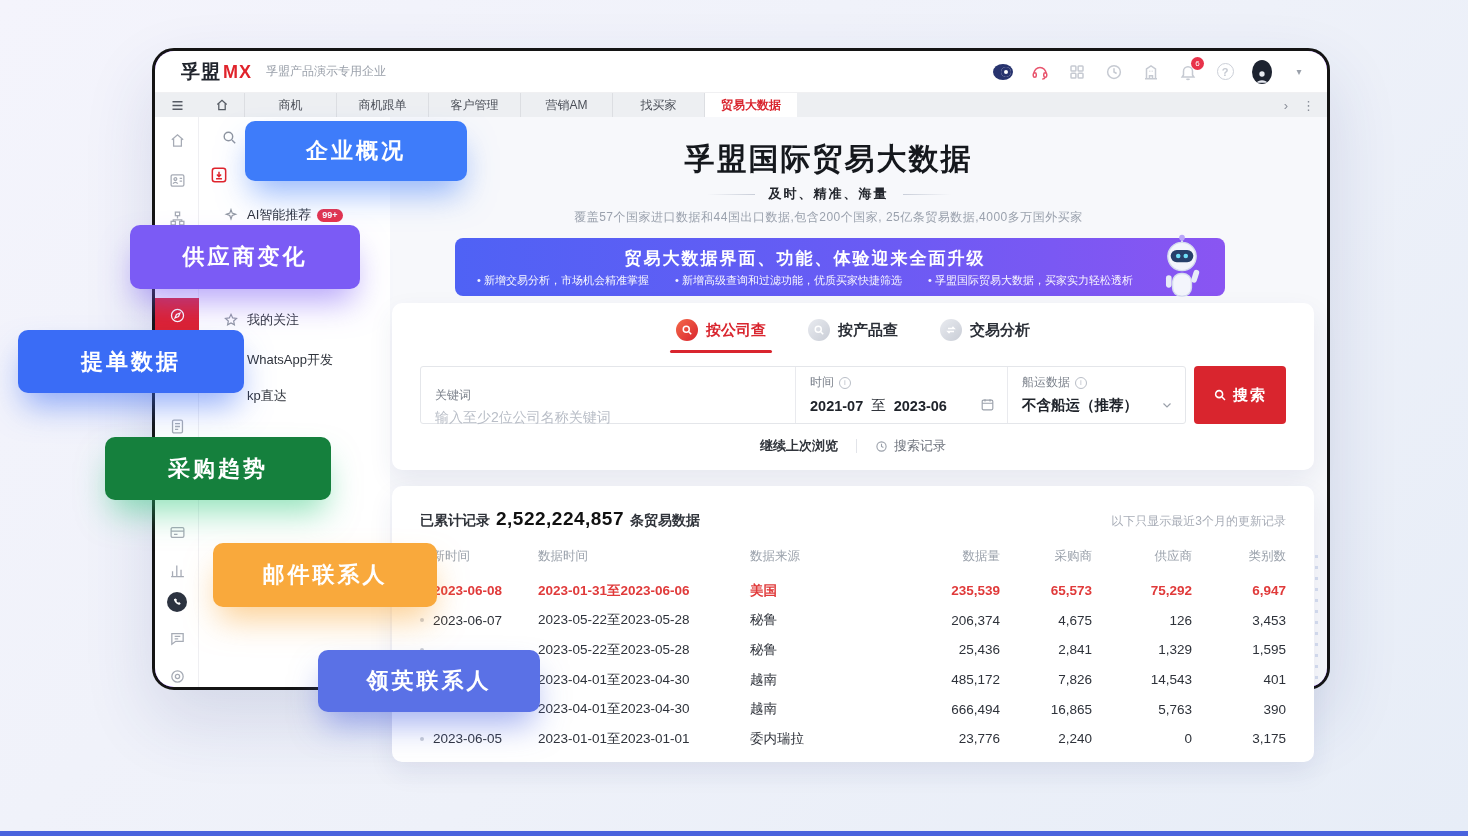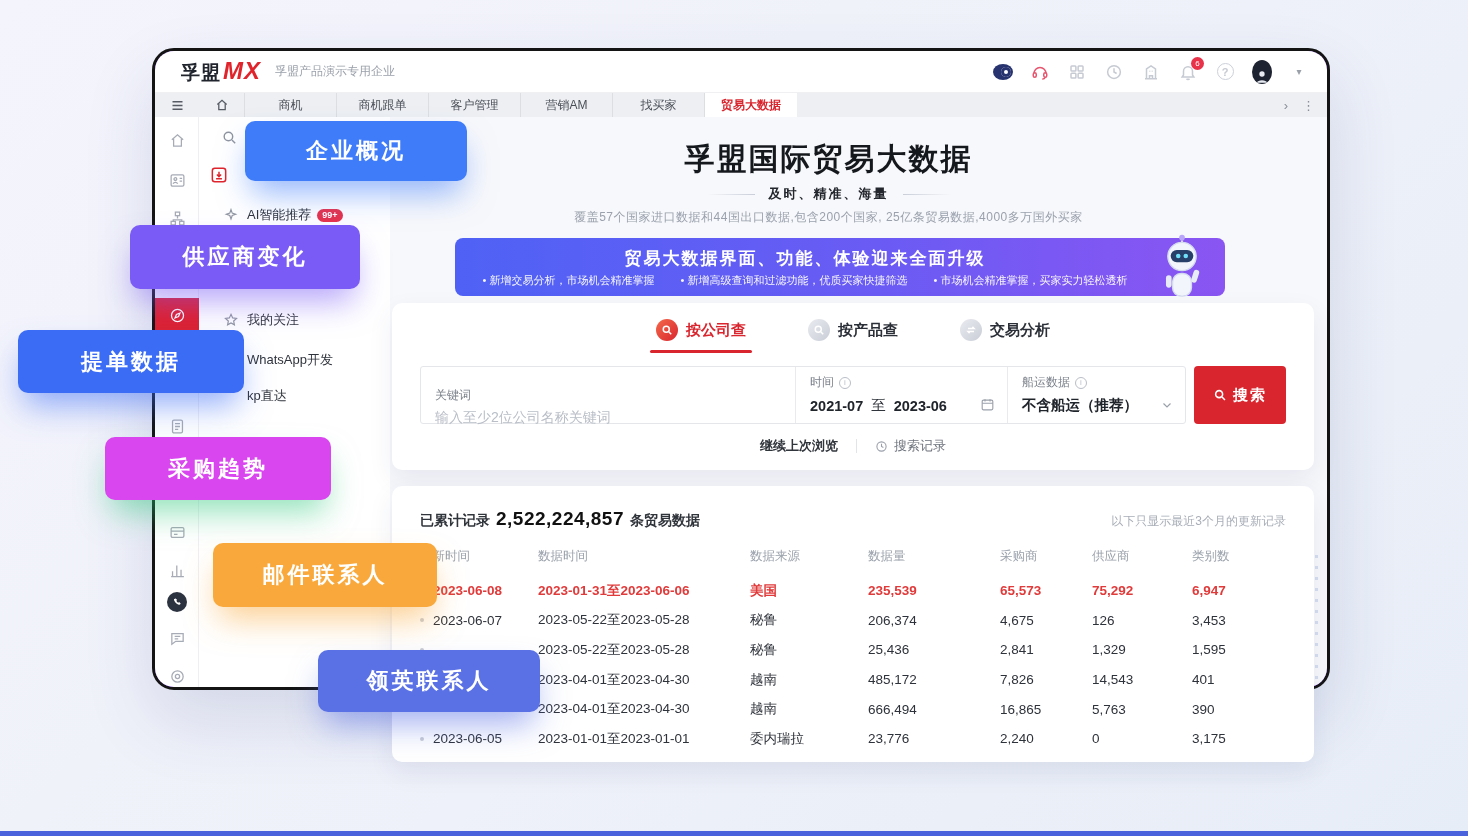--- a/index.html
+++ b/index.html
@@ -14,21 +14,21 @@
   
   .window {
     position:absolute; left:152px; top:48px; width:1178px; height:642px;
     background:#6d28d9; border:3px solid #141414; border-radius:22px;
     box-shadow:0 30px 70px rgba(40,60,130,.14); overflow:hidden; z-index:1;
   }
   
   .topbar { position:absolute; left:0; top:0; right:0; height:42px; background:#fff; border-bottom:1px solid #f0f0f2; display:flex; align-items:center; padding:0 18px 0 26px; }
   .logo { display:flex; align-items:baseline; gap:2px; }
   .logo-cn { font-size:19px; font-weight:700; color:#20242c; letter-spacing:1px; }
-  .logo-en { font-size:24px; font-weight:700; font-style:italic; color:#e0242c; letter-spacing:1px; }
+  .logo-en { font-size:18px; font-weight:700; color:#e0242c; letter-spacing:1px; }
   .tagline { font-size:12px; color:#9aa0aa; margin-left:14px; }
   .topbar-icons { margin-left:auto; display:flex; align-items:center; gap:17px; }
   .tb-ico { width:20px; height:20px; color:#c6cad2; display:flex; align-items:center; justify-content:center; position:relative; cursor:pointer; }
   .tb-ico svg { width:18px; height:18px; }
   .eye-logo { width:26px; height:16px; background:#27336e; border-radius:50%/50%; position:relative; }
   .eye-logo::after { content:""; position:absolute; left:8px; top:3px; width:10px; height:10px; background:#fff; border-radius:50%; box-shadow:inset 0 0 0 3px #27336e; }
   .headset { color:#e8546d; }
   .badge-dot { position:absolute; top:-5px; right:-6px; min-width:13px; height:13px; background:#e8324a; color:#fff; font-size:8px; border-radius:8px; display:flex; align-items:center; justify-content:center; padding:0 3px; }
   .help-circle { width:17px; height:17px; border:1.6px solid #ccd0d8; border-radius:50%; color:#c6cad2; font-size:11px; font-weight:700; display:flex; align-items:center; justify-content:center; }
   .avatar { width:24px; height:24px; border-radius:50%; background:#1d2330; display:flex; align-items:flex-end; justify-content:center; overflow:hidden; }
@@ -84,21 +84,21 @@
   .banner-bullets { position:absolute; left:0; right:70px; top:35px; display:flex; justify-content:center; gap:26px; font-size:11px; opacity:.95; white-space:nowrap; }
   .banner-bullets span::before { content:"• "; }
   .robot { position:absolute; right:14px; bottom:-2px; width:58px; height:66px; }
 
   
   .card { position:absolute; background:#fff; border-radius:10px; box-shadow:0 10px 26px rgba(35,55,110,.08); z-index:6; }
   .search-card { left:392px; top:303px; width:922px; height:167px; }
   .table-card  { left:392px; top:486px; width:922px; height:276px; }
 
   
-  .stabs { position:absolute; left:0; right:0; top:16px; display:flex; justify-content:center; gap:62px; }
+  .stabs { position:absolute; left:0; right:0; top:16px; display:flex; justify-content:center; gap:42px; }
   .stab { display:flex; align-items:center; gap:8px; font-size:15px; font-weight:700; color:#2b2f37; cursor:pointer; position:relative; padding-bottom:12px; }
   .stab .coin { width:22px; height:22px; border-radius:50%; background:linear-gradient(135deg,#e9ebf0,#c9cdd6); color:#fff; display:flex; align-items:center; justify-content:center; }
   .stab .coin svg { width:12px; height:12px; }
   .stab.active { color:#d9252e; }
   .stab.active .coin { background:linear-gradient(135deg,#f4694a,#d9252e); }
   .stab.active::after { content:""; position:absolute; left:-6px; right:-6px; bottom:0; height:3px; background:#d9252e; border-radius:2px; }
 
   
   .form-row { position:absolute; left:28px; top:63px; width:866px; height:58px; display:flex; }
   .fields { display:flex; border:1px solid #e4e6ea; border-radius:3px; background:#fff; height:58px; }
@@ -121,35 +121,35 @@
   .link-history { color:#6d727c; cursor:pointer; display:flex; align-items:center; gap:6px; }
   .link-history svg { width:13px; height:13px; color:#9aa0aa; }
 
   
   .summary { position:absolute; left:28px; right:28px; top:22px; display:flex; align-items:baseline; }
   .sum-prefix,.sum-suffix { font-size:14px; color:#30343b; font-weight:600; }
   .sum-count { font-size:19px; font-weight:800; color:#111; margin:0 6px; letter-spacing:.5px; }
   .sum-note { margin-left:auto; font-size:12px; color:#a8adb7; }
   .tgrid { display:grid; grid-template-columns:118px 212px 118px 132px 92px 100px 94px; align-items:center; }
   .thead { position:absolute; left:28px; right:28px; top:58px; height:24px; font-size:12.5px; color:#9aa1ab; }
-  .thead .num, .trow .num { }
+  .thead .num, .trow .num { text-align:right; }
   .tbody { position:absolute; left:28px; right:28px; top:90px; }
   .trow { height:29.6px; font-size:13.5px; color:#2e323a; }
   .trow .c-update { display:flex; align-items:center; gap:9px; }
   .trow .dot { width:4px; height:4px; border-radius:50%; background:#c9cdd4; flex:0 0 auto; }
   .trow.hl { color:#e03a3a; font-weight:600; }
   .trow.hl .dot { background:#e03a3a; }
 
   
   .callout { position:absolute; z-index:20; color:#fff; font-weight:600; font-size:22px; letter-spacing:3px;
     display:flex; align-items:center; justify-content:center; border-radius:10px; }
   .co-1 { left:245px; top:121px; width:222px; height:60px; background:#3e7cfa; box-shadow:0 18px 32px -6px rgba(62,124,250,.55); }
   .co-2 { left:130px; top:225px; width:230px; height:64px; background:#7b5bf5; box-shadow:0 18px 32px -6px rgba(123,91,245,.55); }
   .co-3 { left:18px;  top:330px; width:226px; height:63px; background:#3a6cf6; box-shadow:0 18px 32px -6px rgba(58,108,246,.55); }
-  .co-4 { left:105px; top:437px; width:226px; height:63px; background:#d946ef; box-shadow:0 18px 32px -6px rgba(39,200,119,.5); }
+  .co-4 { left:105px; top:437px; width:226px; height:63px; background:#15803d; box-shadow:0 18px 32px -6px rgba(39,200,119,.5); }
   .co-5 { left:213px; top:543px; width:224px; height:64px; background:#f9a93c; box-shadow:0 18px 32px -6px rgba(249,169,60,.55); }
   .co-6 { left:318px; top:650px; width:222px; height:62px; background:#5a71e6; box-shadow:0 18px 32px -6px rgba(90,113,230,.55); }
 </style>
 </head>
 <body>
 
 <div class="window">
 
   <div class="topbar">
     <div class="logo">
@@ -338,21 +338,21 @@
     <div class="dots-deco"></div>
     <div class="hero-title">孚盟国际贸易大数据</div>
     <div class="hero-sub">及时、精准、海量</div>
     <div class="hero-desc">覆盖57个国家进口数据和44国出口数据,包含200个国家, 25亿条贸易数据,4000多万国外买家</div>
 
     <div class="banner">
       <div class="banner-title">贸易大数据界面、功能、体验迎来全面升级</div>
       <div class="banner-bullets">
         <span>新增交易分析，市场机会精准掌握</span>
         <span>新增高级查询和过滤功能，优质买家快捷筛选</span>
-        <span>市场机会精准掌握，买家实力轻松透析</span>
+        <span>孚盟国际贸易大数据，买家实力轻松透析</span>
       </div>
       <svg class="robot" viewBox="0 0 60 70">
         <circle cx="30" cy="6" r="3" fill="#b9a5f9"></circle>
           <path d="M30 9v5" stroke="#dfe4f6" stroke-width="2"></path>
         <circle cx="30" cy="26" r="15" fill="#f3f5fc" stroke="#d4dbee" stroke-width="1.5"></circle>
         <rect x="18" y="19" width="24" height="13" rx="6.5" fill="#27406a"></rect>
         <circle cx="26" cy="25.5" r="2.4" fill="#6fe0f7"></circle>
           <circle cx="34" cy="25.5" r="2.4" fill="#6fe0f7"></circle>
         <rect x="20" y="44" width="20" height="24" rx="9" fill="#f3f5fc" stroke="#d4dbee" stroke-width="1.5"></rect>
         <rect x="13" y="46" width="6" height="13" rx="3" fill="#e7ebf8"></rect>

